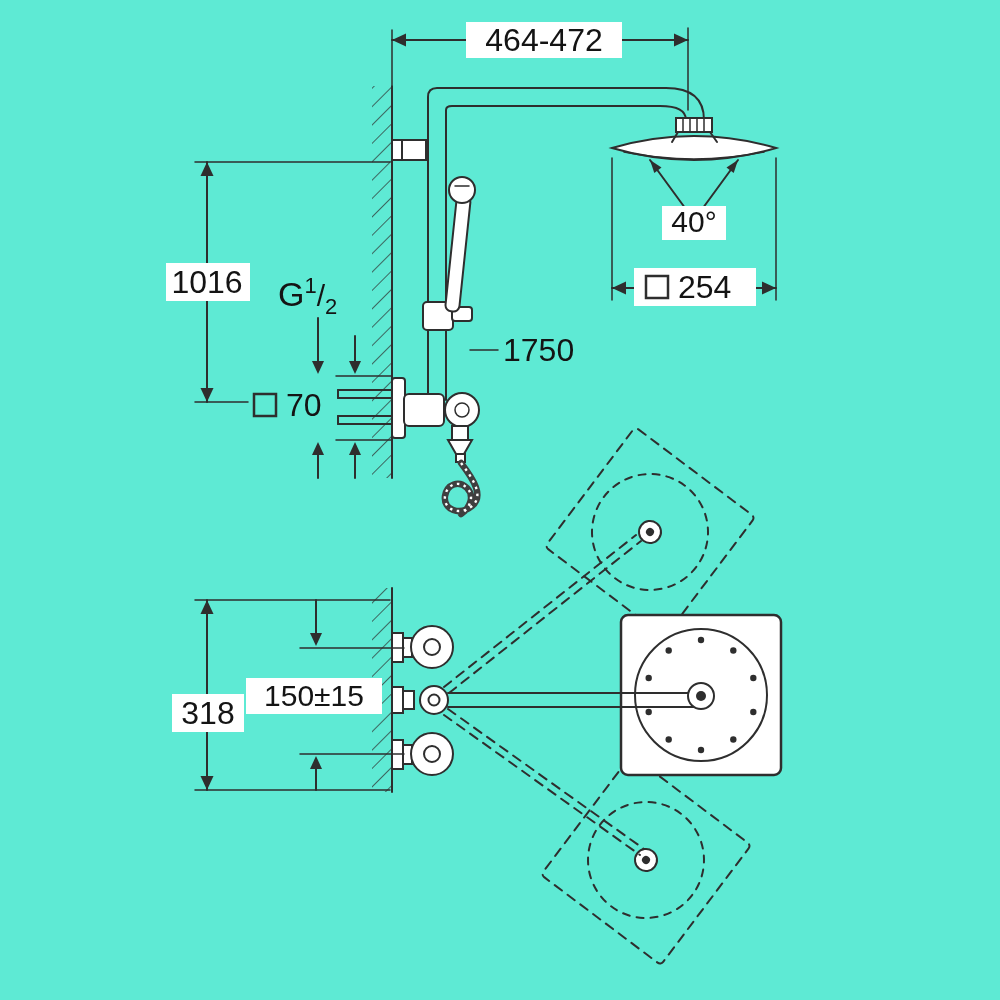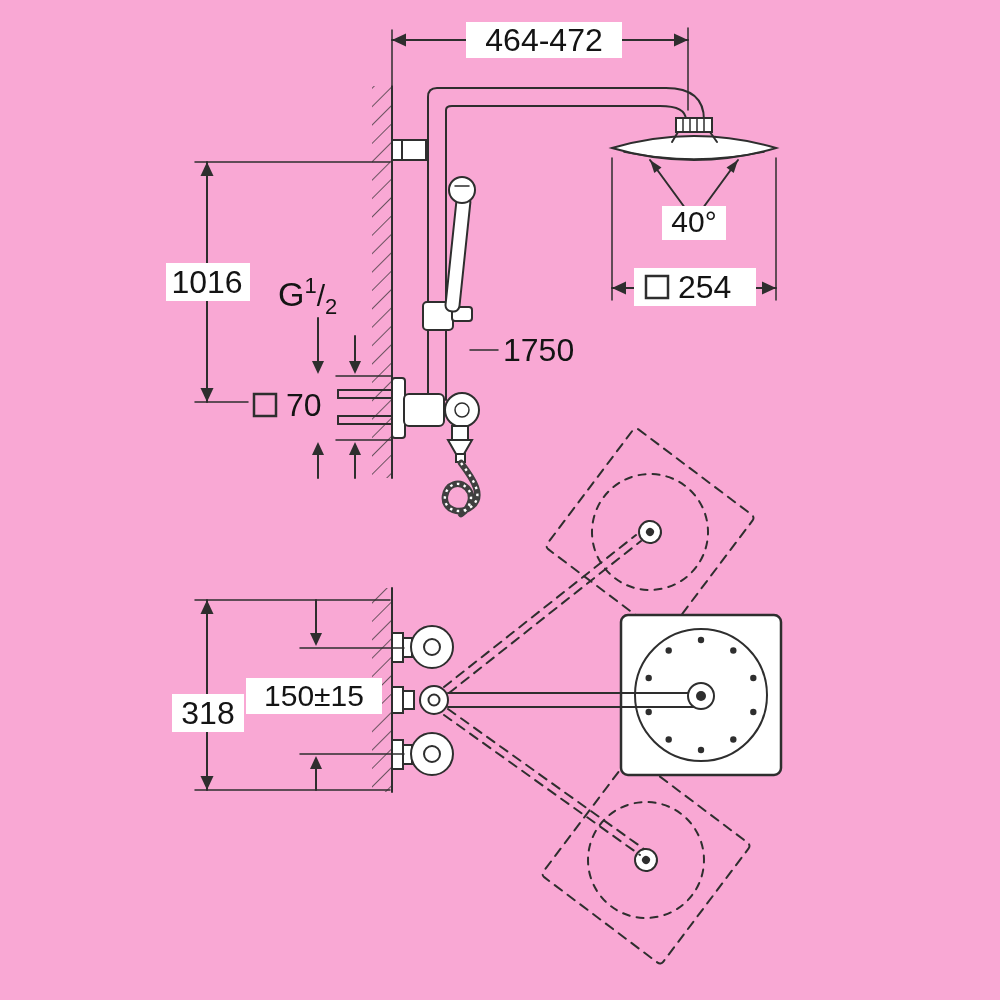--- a/index.html
+++ b/index.html
@@ -1,16 +1,16 @@
 <!DOCTYPE html>
 <html><head>
 <meta charset="utf-8">
 <style>
   html,body{margin:0;padding:0;background:#ffffff;}
-  .page{position:relative;width:1000px;height:1000px;background:#f9a8d4;overflow:hidden;}
+  .page{position:relative;width:1000px;height:1000px;background:#5eead4;overflow:hidden;}
   svg{display:block;}
   .s2{stroke:#2e2e2e;stroke-width:2;fill:none;stroke-linecap:round;}
   .s25{stroke:#2e2e2e;stroke-width:2.5;fill:none;stroke-linecap:round;}
   .s15{stroke:#2e2e2e;stroke-width:1.5;fill:none;stroke-linecap:round;}
   .wf{fill:#ffffff;}
   .fillc{fill:#2e2e2e;stroke:none;}
   .dsh{stroke-dasharray:9 7;}
   .dsh2{stroke-dasharray:7 7;}
   .txt{font:32px "Liberation Sans", sans-serif;fill:#141414;}
   .txt30{font:30px "Liberation Sans", sans-serif;fill:#141414;}

